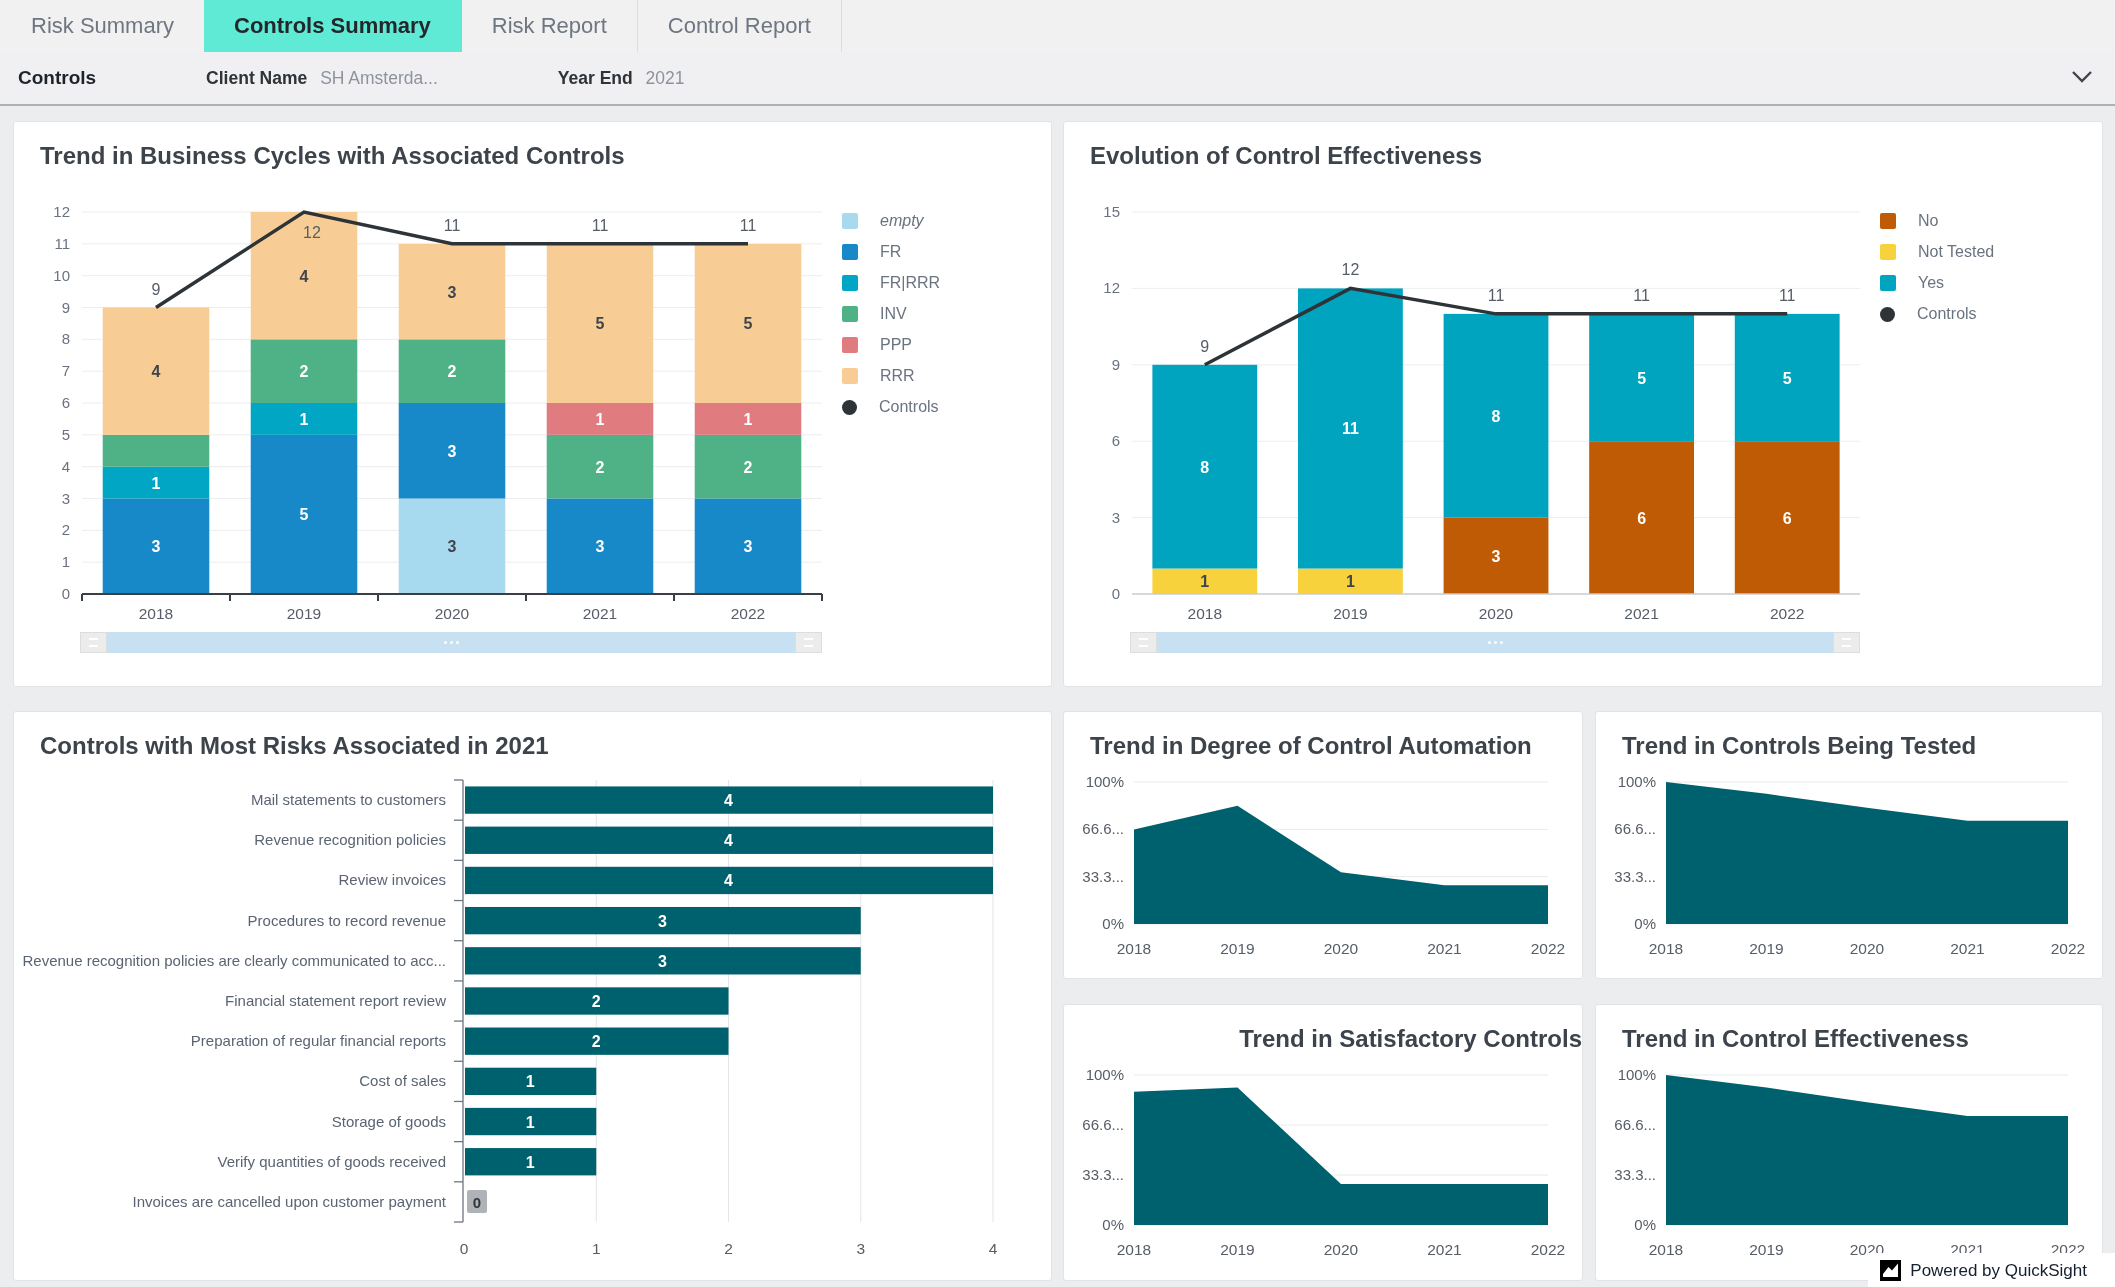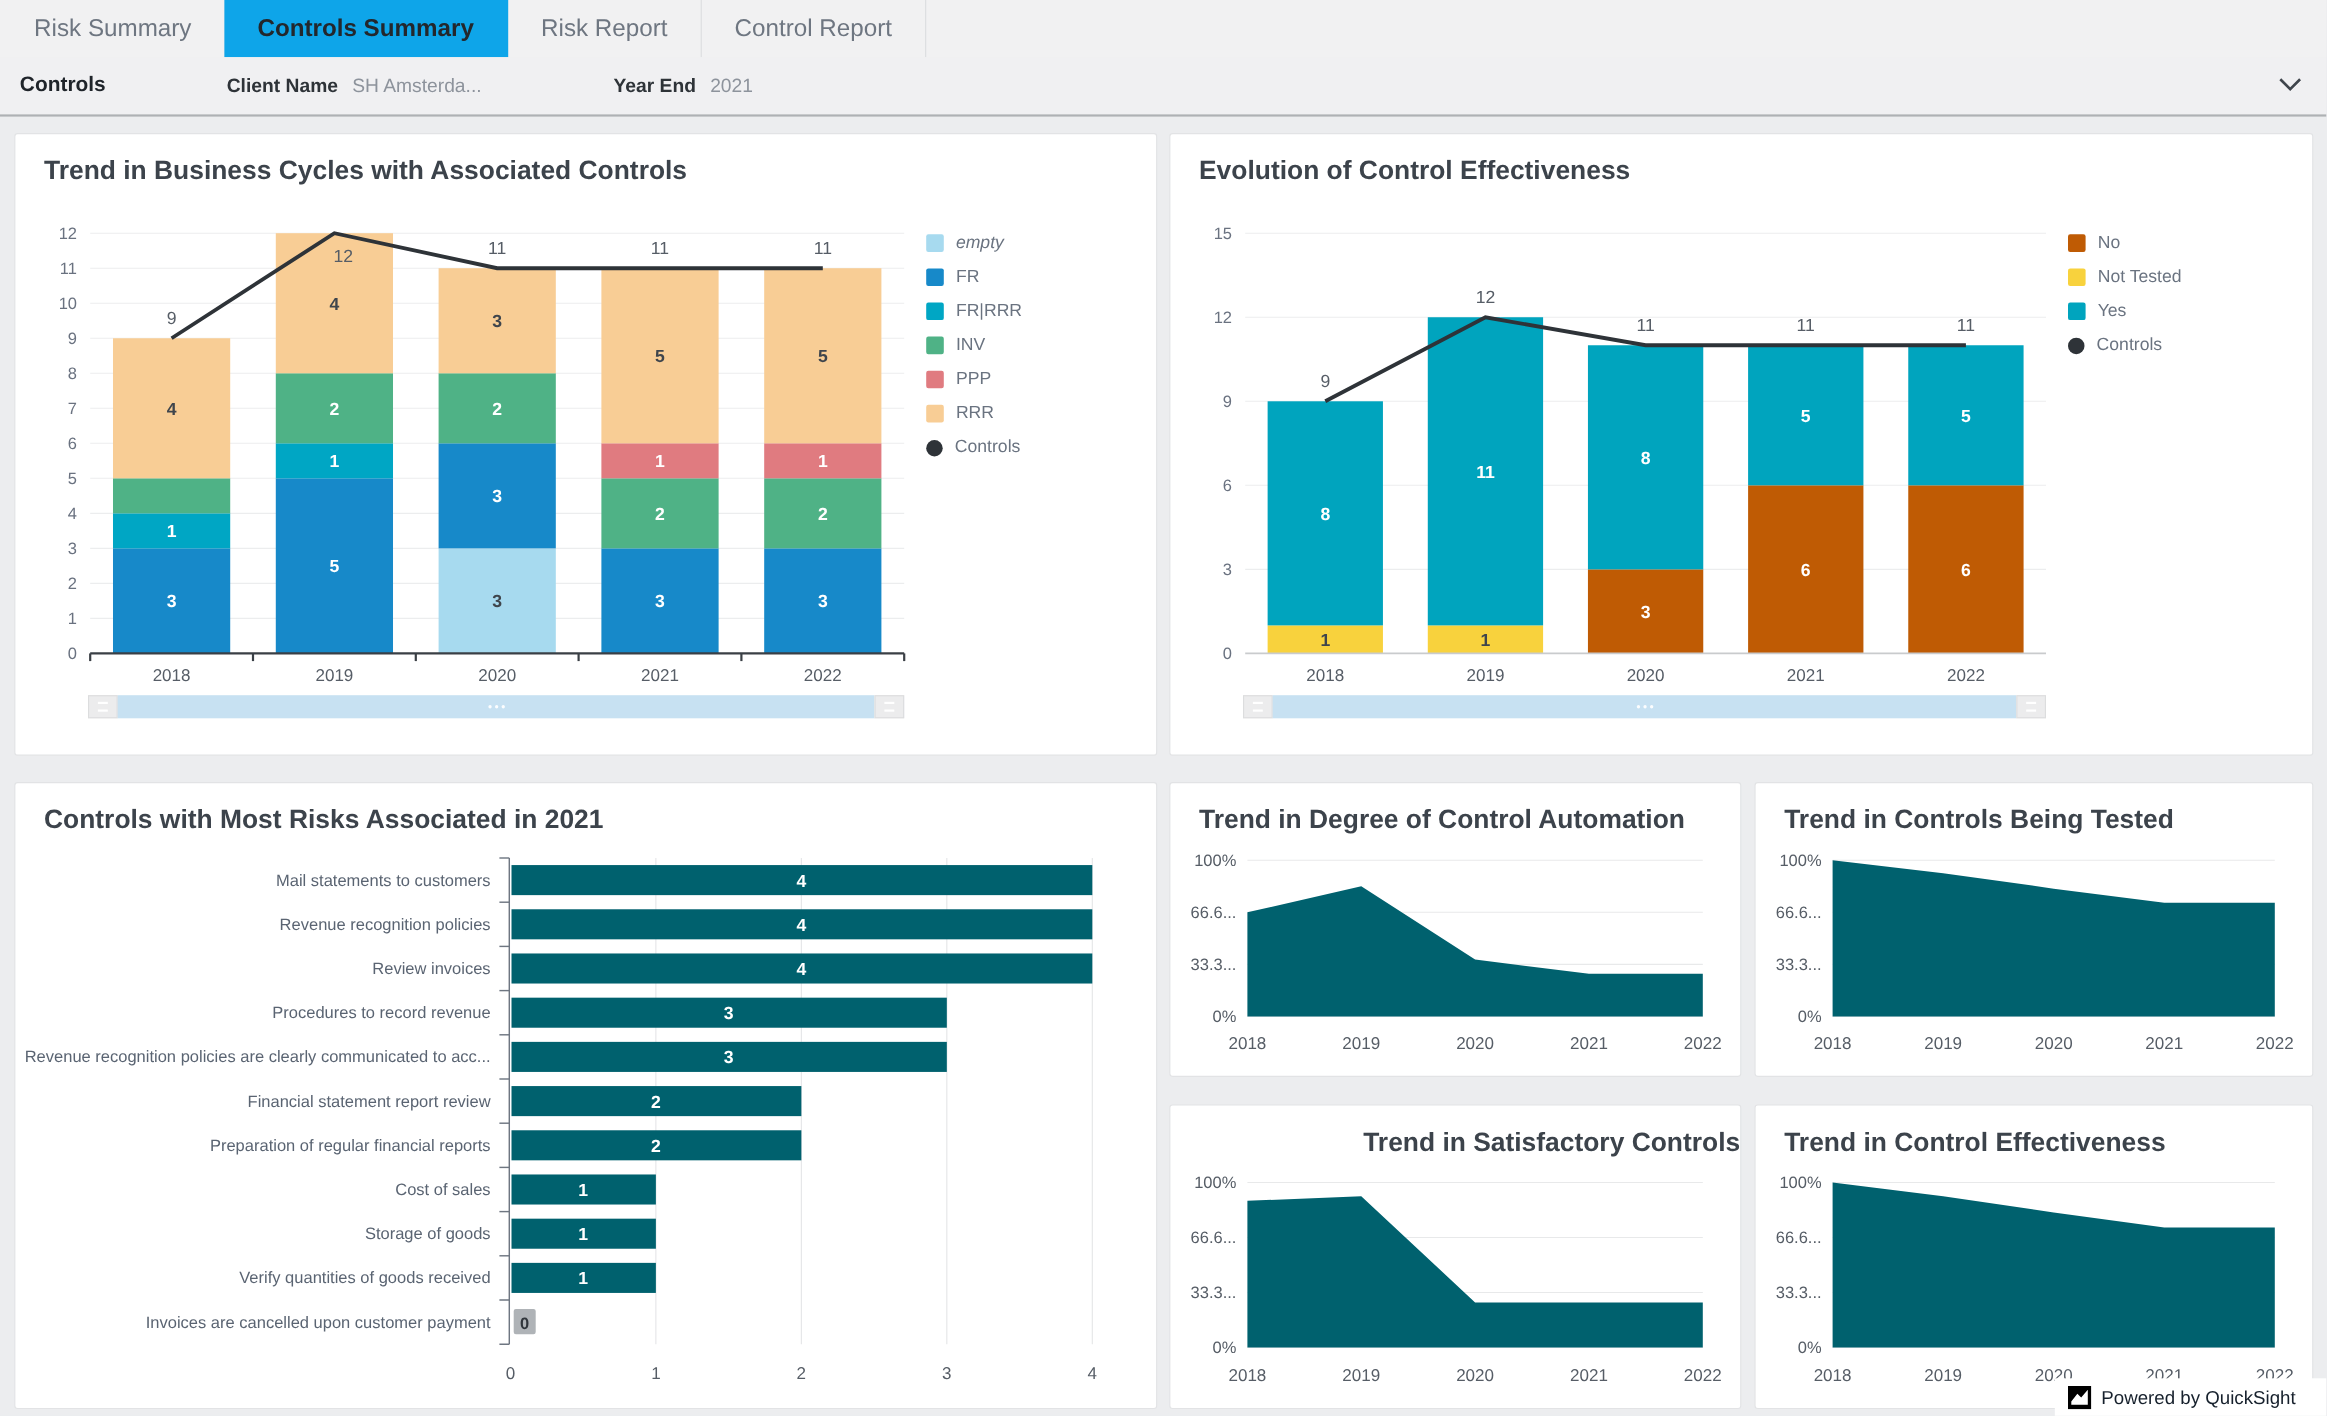--- a/index.html
+++ b/index.html
@@ -7,21 +7,21 @@
     width:2115px;height:1287px;position:relative;overflow:hidden;
     background:#ECEDEF;
     font-family:"Liberation Sans","DejaVu Sans",sans-serif;
     -webkit-font-smoothing:antialiased;
   }
   
   .tabbar{display:flex;align-items:stretch;height:52px;background:#F1F1F2;}
   .tab{display:flex;align-items:center;padding:0 30px;font-size:22px;color:#6E7681;
        border-right:1px solid #DBDDDF;cursor:pointer;white-space:nowrap;}
   .tab:first-child{border-left:1px solid transparent;}
-  .tab.active{background:#0ea5e9;color:#23272C;font-weight:bold;border-right-color:transparent;margin-left:-1px;}
+  .tab.active{background:#5eead4;color:#23272C;font-weight:bold;border-right-color:transparent;margin-left:-1px;}
   
   .filterbar{height:52px;background:#F0F0F2;border-bottom:2px solid #AEB1B4;
              display:flex;align-items:center;padding:0 18px;position:relative;}
   .page-title{font-size:19px;font-weight:600;color:#1F242A;margin-right:110px;}
   .filter{font-size:17.5px;color:#2E3338;margin-right:120px;white-space:nowrap;}
   .filter b{font-weight:bold;color:#2E3338;margin-right:8px;}
   .filter .val{color:#8D939C;}
   .chev{position:absolute;right:22px;top:18px;cursor:pointer;}
   
   .canvas{position:relative;width:2115px;height:1182px;}
@@ -32,21 +32,21 @@
   .p2{left:13px;top:605px;width:1039px;height:570px;}
   .p3{left:1063px;top:605px;width:520px;height:268px;}
   .p4{left:1595px;top:605px;width:508px;height:268px;}
   .p5{left:1063px;top:898px;width:520px;height:277px;text-align:right;}
   .p6{left:1595px;top:898px;width:508px;height:277px;}
   .chart-row{display:flex;align-items:flex-start;padding:6px 6px 0 10px;}
   .chart-body{position:relative;}
   svg{overflow:visible;display:block;}
   
   .legend{display:flex;flex-direction:column;gap:13px;padding-top:36px;width:190px;margin-left:6px;}
-  .legend-item{display:flex;align-items:center;gap:11px;font-size:16px;color:#6A7380;cursor:pointer;}
+  .legend-item{display:flex;align-items:center;gap:22px;font-size:16px;color:#6A7380;cursor:pointer;}
   .swatch{width:16px;height:16px;border-radius:2px;flex:0 0 auto;}
   .swatch.circle{width:15px;height:15px;border-radius:50%;}
   
   .scrollbar{display:flex;height:21px;margin-top:4px;cursor:pointer;}
   .sb-handle{width:27px;background:#ECECED;border:1px solid #DCDDDE;box-sizing:border-box;
              display:flex;align-items:center;justify-content:center;}
   .sb-handle::before{content:"";width:9px;height:5px;border-top:2px solid #FFF;border-bottom:2px solid #FFF;}
   .sb-track{flex:1;background:#C7E1F2;display:flex;align-items:center;justify-content:center;}
   .sb-dots{width:3px;height:3px;background:#FFF;border-radius:50%;box-shadow:6px 0 0 #FFF,-6px 0 0 #FFF;opacity:.95;}
   

